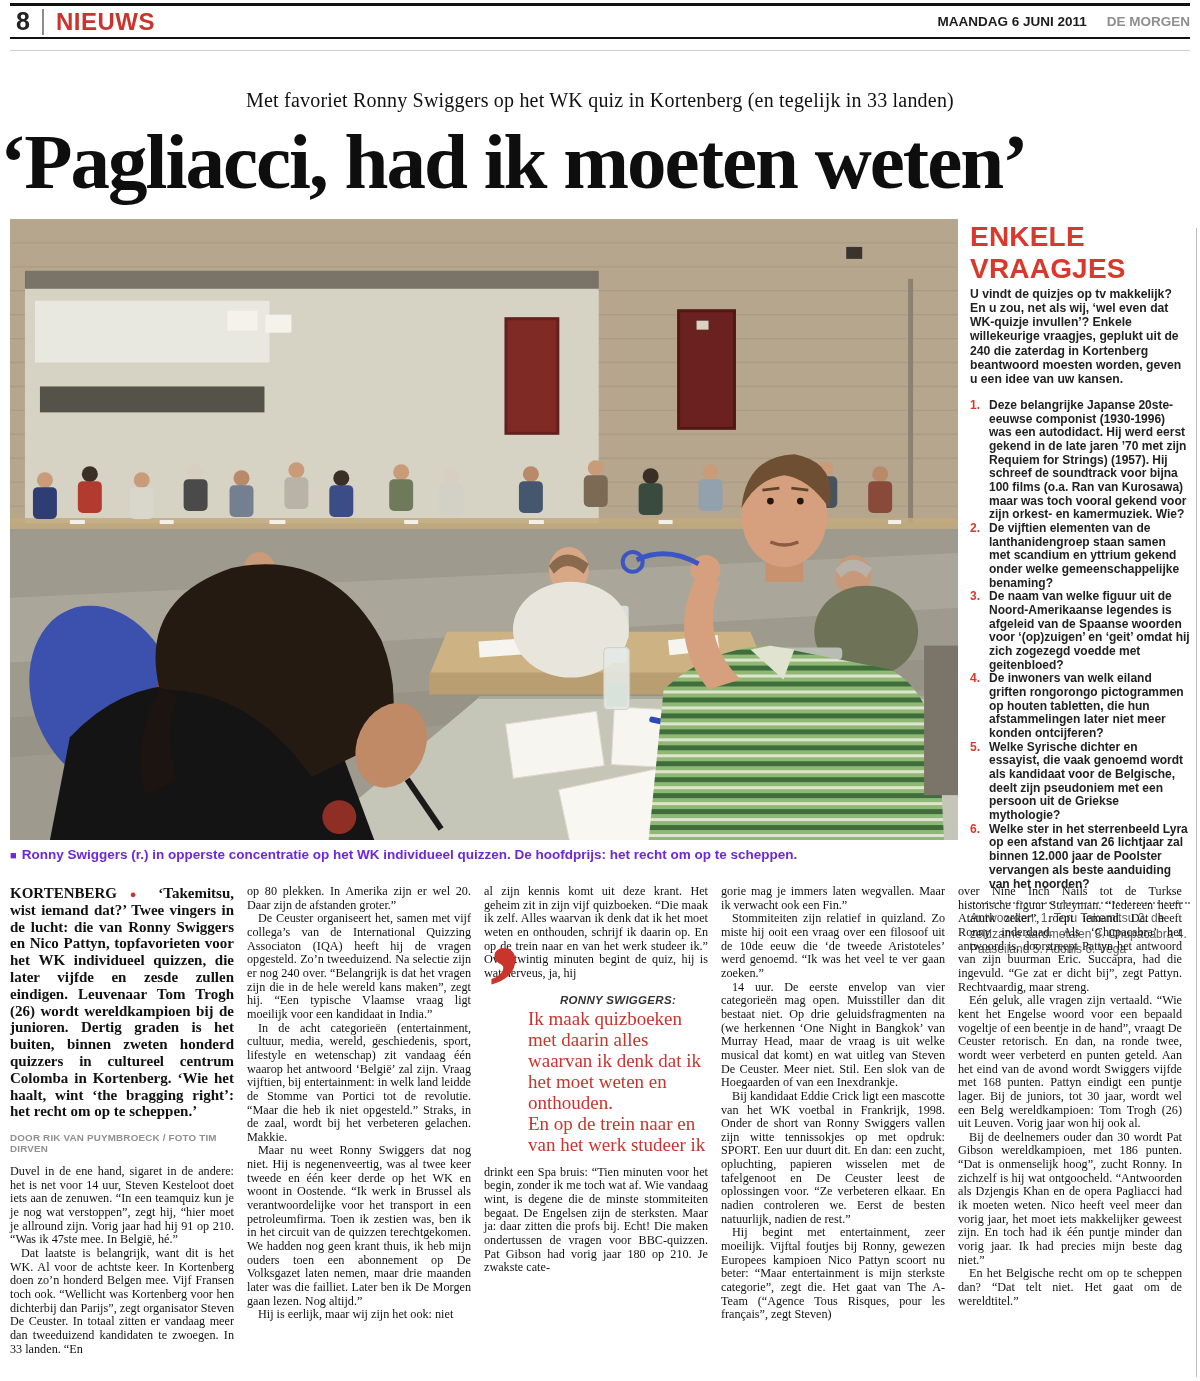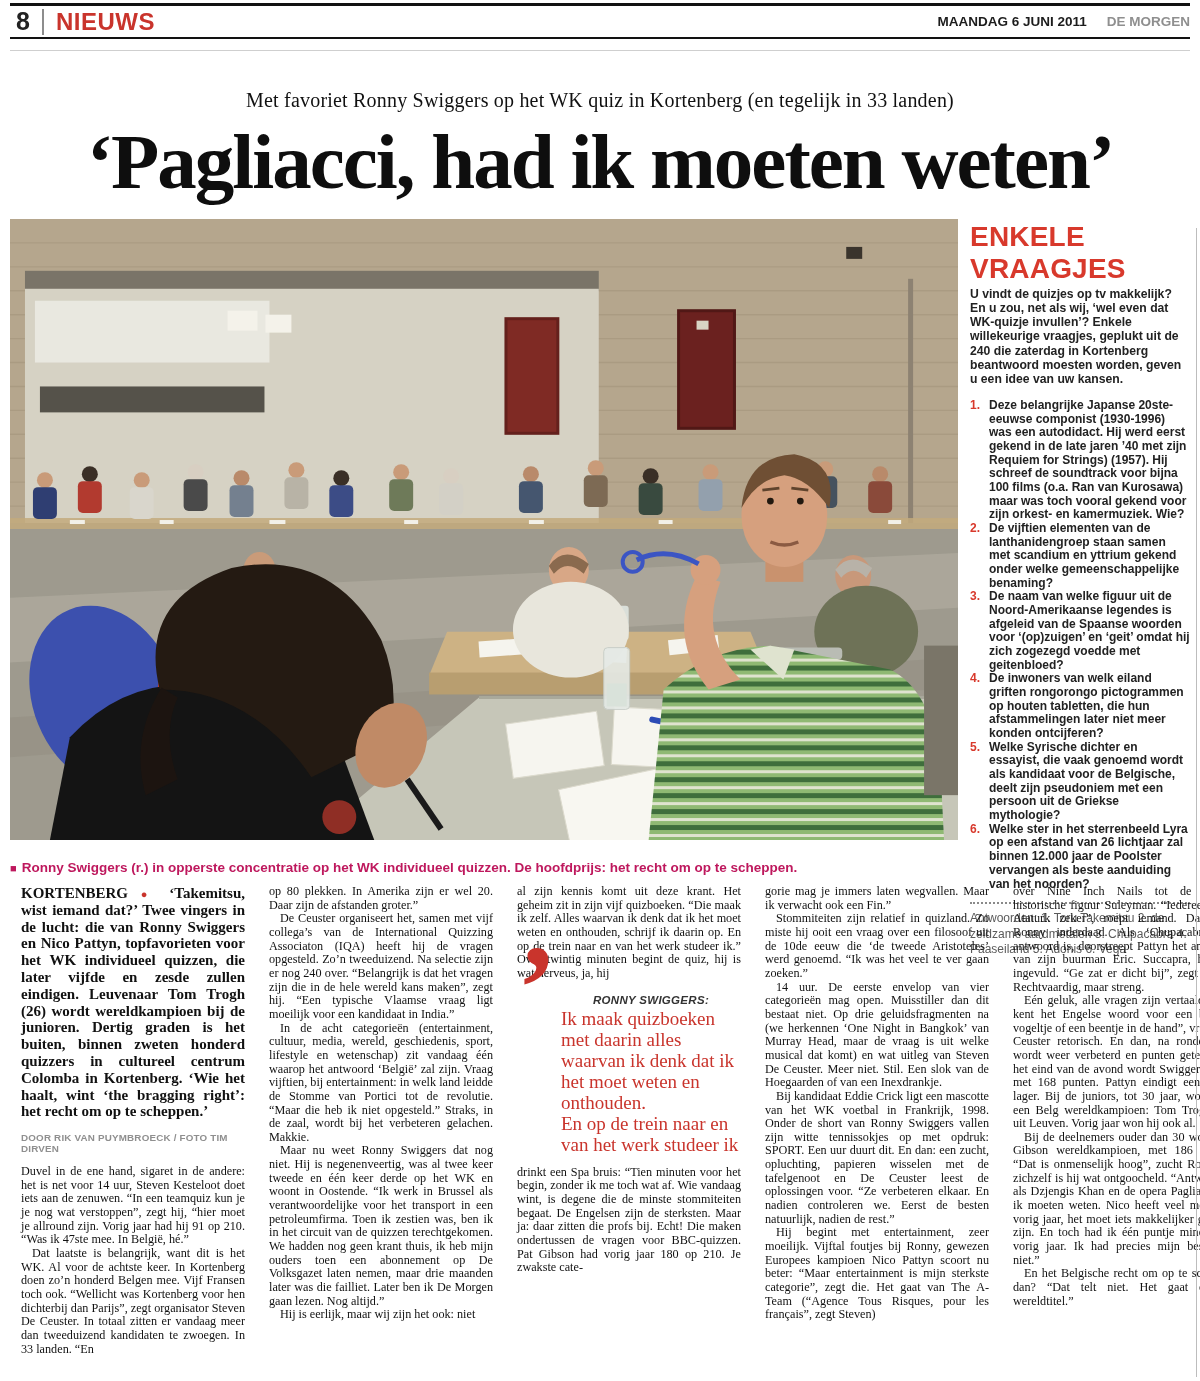--- a/index.html
+++ b/index.html
@@ -20,43 +20,43 @@
   .section { font-size:24px; font-weight:bold; color:#c9342c; padding-left:12px; letter-spacing:.5px; }
   .top-right { margin-left:auto; font-size:13.5px; font-weight:bold; color:#1c1c1c; }
   .top-right .paper { color:#8f8f8f; margin-left:20px; }
   .rule-light { margin:11px 10px 0; border-top:1px solid #cfcfcf; }
   
   .kicker {
     text-align:center; font-family:"Liberation Serif", serif;
     font-size:20px; margin-top:38px; color:#111; letter-spacing:.2px;
   }
   .headline {
-    text-align:center; font-family:"Liberation Serif", serif; font-weight:bold;
+    text-align:left; font-family:"Liberation Serif", serif; font-weight:bold;
     font-size:79px; letter-spacing:-2px; line-height:1.0; margin:10px 0 0;
     color:#0e0e0e; white-space:nowrap;
   }
   
   .main { display:flex; gap:12px; margin:18px 10px 0; height:654px; }
   .photo-wrap { width:948px; flex:none; }
   svg.photo { width:948px; height:621px; display:block; }
-  .caption { margin-top:20px; font-size:13.5px; font-weight:bold; color:#be185d; }
+  .caption { margin-top:7px; font-size:13.5px; font-weight:bold; color:#6d28d9; }
   .cap-bullet { font-size:11px; margin-right:5px; }
   .sidebar { flex:1; padding-top:2px; }
   .sb-title { color:#d8392c; font-size:28px; font-weight:bold; letter-spacing:.2px; }
   .sb-intro { font-size:12.2px; font-weight:bold; line-height:1.16; margin-top:2px; color:#222; }
   .sb-questions { margin-top:13px; }
   .sb-q { display:flex; }
   .sb-num { color:#d8392c; font-weight:bold; font-size:12px; line-height:1.14; width:19px; flex:none; }
   .sb-qtext { font-weight:bold; font-size:12px; line-height:1.14; color:#222; text-align:left; }
   .sb-dotted { border-top:2px dotted #8a8a8a; margin:11px 0 7px; }
   .sb-answers { color:#5a5a5a; font-size:12px; line-height:1.3; }
   
   .columns { display:flex; gap:13px; margin:12px 10px 0; }
   .col { width:224px; flex:none; font-family:"Liberation Serif", serif;
-         font-size:12.2px; line-height:1.12; text-align:justify; color:#111;margin-left:11px; }
+         font-size:12.2px; line-height:1.12; text-align:justify; color:#111; }
   .col p { margin:0; }
   .col p.indent { text-indent:11px; }
   .intro-par { font-size:15px; line-height:1.12; font-weight:bold; }
   .red-dot { color:#c9342c; font-size:11px; }
   .byline { font-family:"Liberation Sans", sans-serif; font-size:9.8px; font-weight:bold;
             color:#8f8f8f; margin:13px 0 10px !important; letter-spacing:.2px; text-align:left; }
   .pullquote { display:flex; margin:13px 0 10px; }
   .qmark { color:#c9342c; font-family:"Liberation Serif", serif; font-weight:bold;
            font-size:120px; line-height:0; width:44px; flex:none; position:relative; }
   .qmark span { position:absolute; top:-6px; left:0; }
@@ -256,21 +256,21 @@
         <span class="cap-bullet">■</span><span>Ronny Swiggers (r.) in opperste concentratie op het WK individueel quizzen. De hoofdprijs: het recht om op te scheppen.</span>
       </div>
     </div>
 
     <div class="sidebar">
       <div class="sb-title">ENKELE VRAAGJES</div>
       <div class="sb-intro">U vindt de quizjes op tv makkelijk? En u zou, net als wij, ‘wel even dat WK-quizje invullen’? Enkele willekeurige vraagjes, geplukt uit de 240 die zaterdag in Kortenberg beantwoord moesten worden, geven u een idee van uw kansen.</div>
       <div class="sb-questions">
         <div class="sb-q">
           <span class="sb-num">1.</span>
-          <span class="sb-qtext">Deze belangrijke Japanse 20ste-eeuwse componist (1930-1996) was een autodidact. Hij werd eerst gekend in de late jaren ’40 met zijn Requiem for Strings) (1957). Hij schreef de soundtrack voor bijna 100 films (o.a. Ran van Kurosawa) maar was toch vooral gekend voor zijn orkest- en kamermuziek. Wie?</span>
+          <span class="sb-qtext">Deze belangrijke Japanse 20ste-eeuwse componist (1930-1996) was een autodidact. Hij werd eerst gekend in de late jaren ’70 met zijn Requiem for Strings) (1957). Hij schreef de soundtrack voor bijna 100 films (o.a. Ran van Kurosawa) maar was toch vooral gekend voor zijn orkest- en kamermuziek. Wie?</span>
         </div>
         <div class="sb-q">
           <span class="sb-num">2.</span>
           <span class="sb-qtext">De vijftien elementen van de lanthanidengroep staan samen met scandium en yttrium gekend onder welke gemeenschappelijke benaming?</span>
         </div>
         <div class="sb-q">
           <span class="sb-num">3.</span>
           <span class="sb-qtext">De naam van welke figuur uit de Noord-Amerikaanse legendes is afgeleid van de Spaanse woorden voor ‘(op)zuigen’ en ‘geit’ omdat hij zich zogezegd voedde met geitenbloed?</span>
         </div>
         <div class="sb-q">

